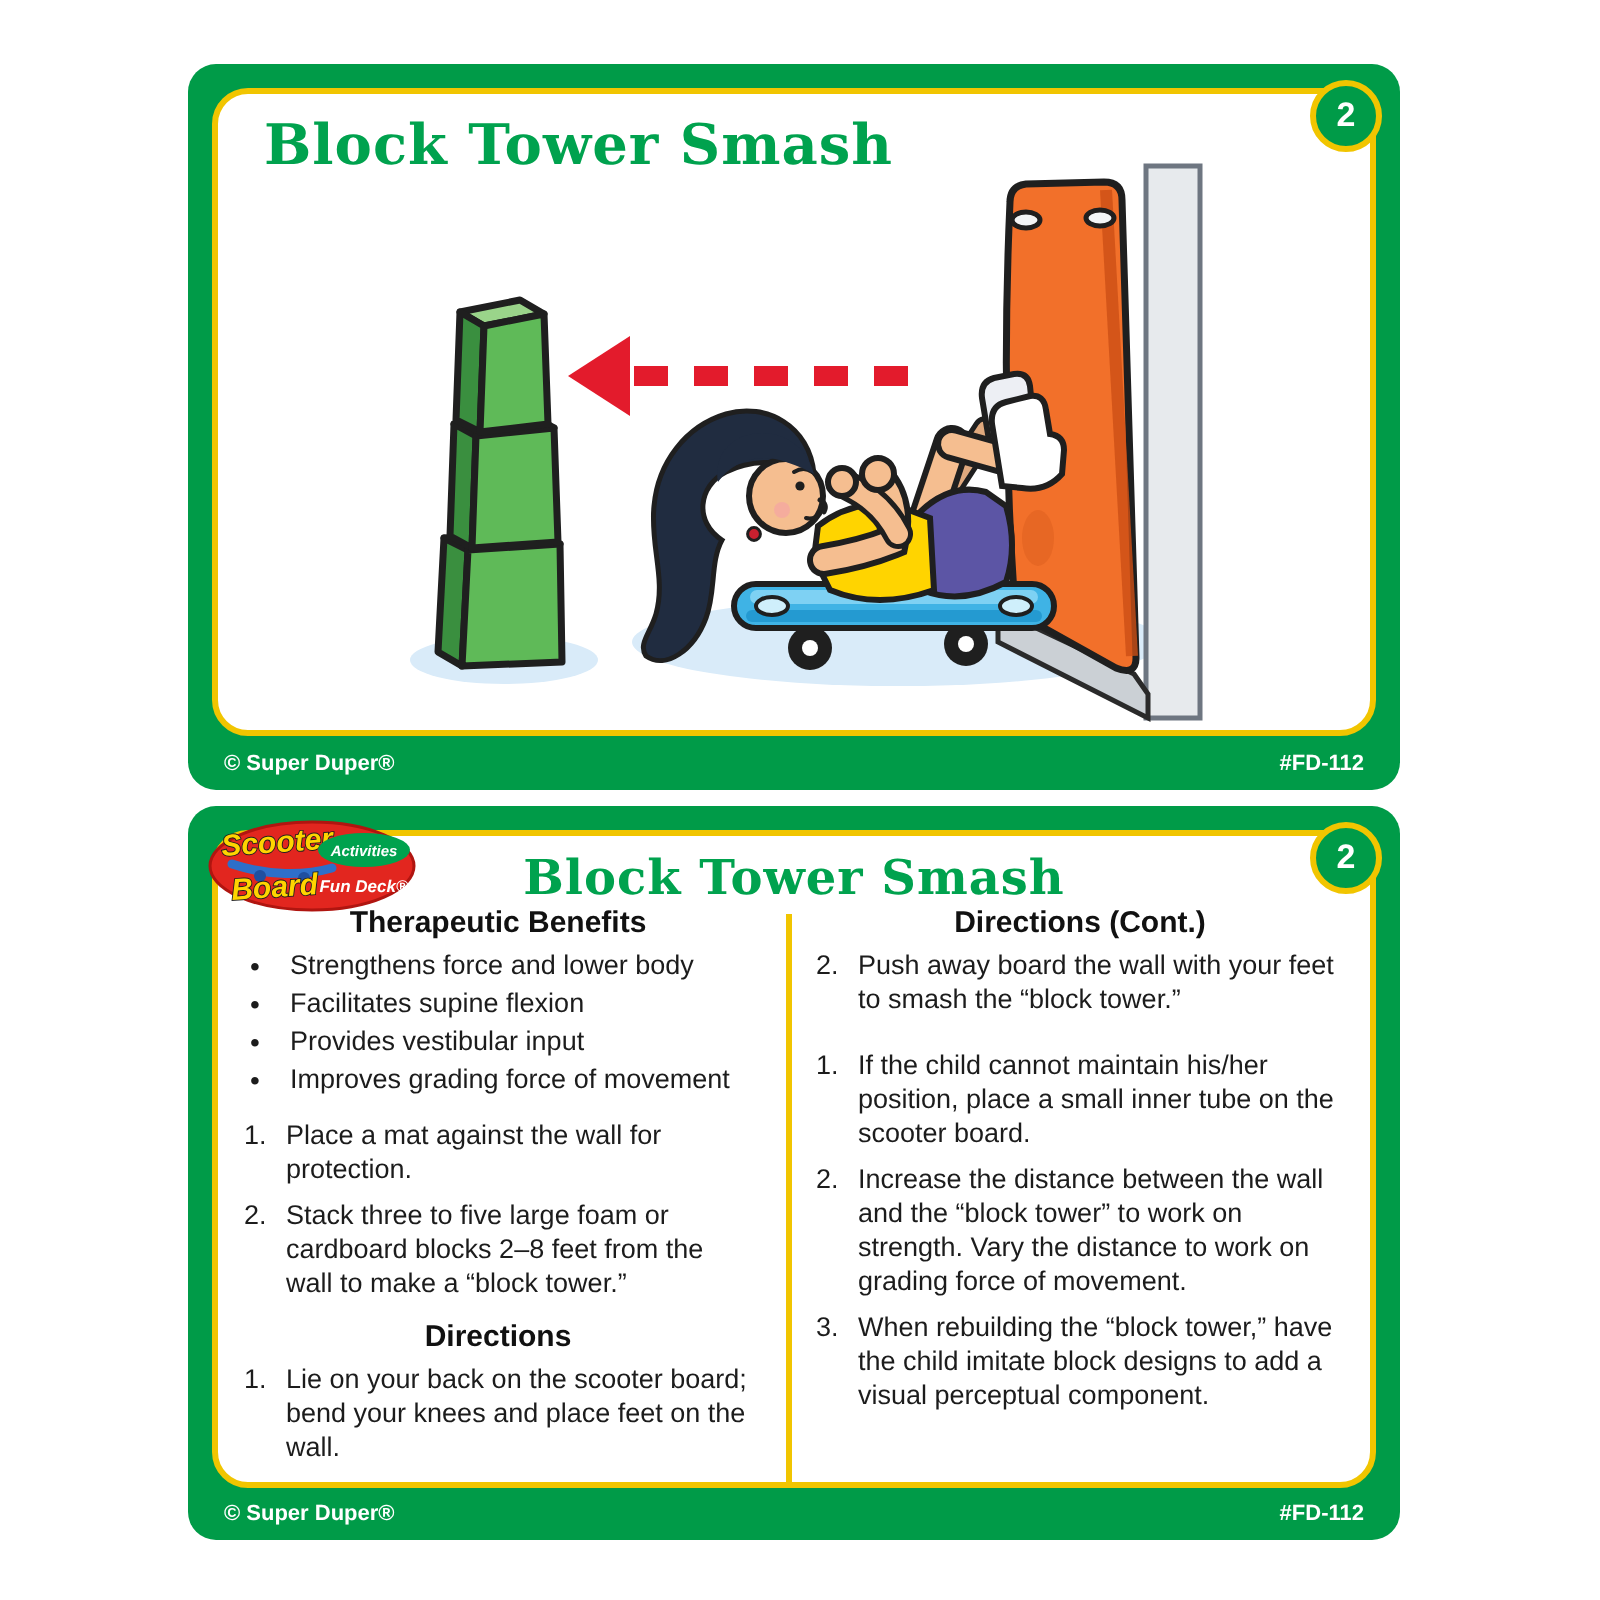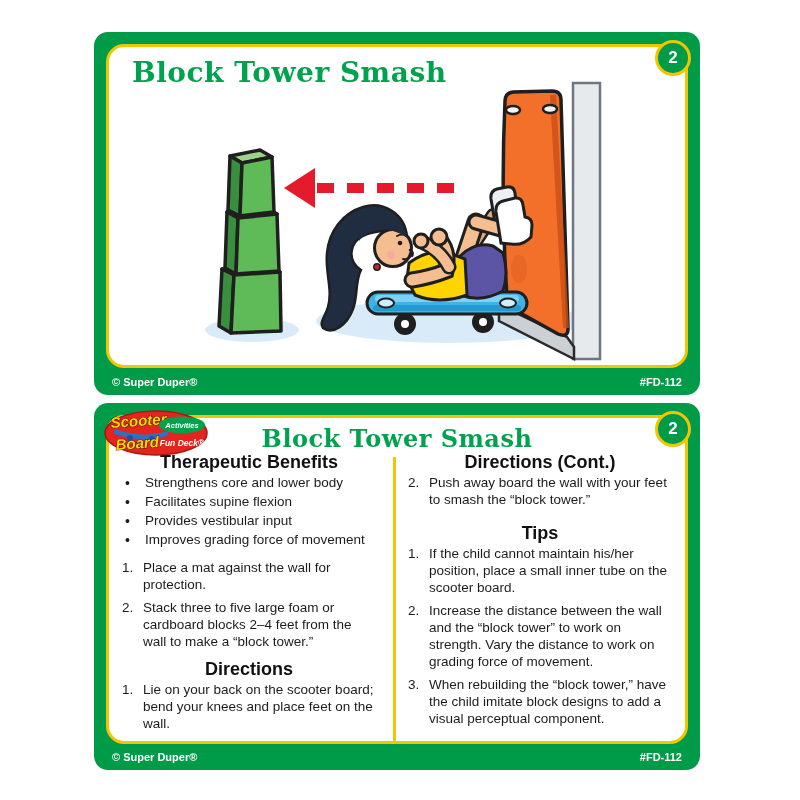--- a/index.html
+++ b/index.html
@@ -32,21 +32,21 @@
   #bottom-card .card-title { left:0; right:0; top:21px; text-align:center; font-size:24px; }
   .illustration { position:absolute; left:15px; top:15px; z-index:2; }
   .logo { position:absolute; left:9px; top:7px; z-index:7; }
   .divider { position:absolute; left:299px; top:54px; height:284px; width:3px; background:#F1C500; z-index:2; }
   .col { position:absolute; top:50px; font-size:13.5px; color:#1C1C1C; z-index:3; }
   #col-left  { left:28px;  width:254px; }
   #col-right { left:314px; width:264px; }
   .sec { margin-top:10px; }
   .sec:first-child { margin-top:0; }
   .sec.tips-gap { margin-top:16px; }
-  .sec-heading { font-size:18px; font-weight:bold; text-align:center; line-height:18px; margin-bottom:3px; color:#111; }
+  .sec-heading { font-size:15px; font-weight:bold; text-align:center; line-height:18px; margin-bottom:3px; color:#111; }
   .item { display:flex; line-height:17px; margin-bottom:6px; }
   .item.bullet { line-height:18px; margin-bottom:1px; }
   .marker { width:21px; flex:none; }
   .item.bullet .marker { width:20px; padding-left:3px; font-size:14px; }
   .txt { flex:1; }
 </style>
 </head>
 <body>
 
 <div id="page">
@@ -163,21 +163,21 @@
     </svg>
 
     <div class="card-title">Block Tower Smash</div>
     <div class="divider"></div>
 
     <div class="col" id="col-left">
       <div class="sec">
         <div class="sec-heading">Therapeutic Benefits</div>
         <div class="item bullet">
           <span class="marker">•</span>
-          <span class="txt">Strengthens core and lower body</span>
+          <span class="txt">Strengthens force and lower body</span>
         </div>
         <div class="item bullet">
           <span class="marker">•</span>
           <span class="txt">Facilitates supine flexion</span>
         </div>
         <div class="item bullet">
           <span class="marker">•</span>
           <span class="txt">Provides vestibular input</span>
         </div>
         <div class="item bullet">
@@ -185,42 +185,41 @@
           <span class="txt">Improves grading force of movement</span>
         </div>
       </div>
       <div class="sec">
         <div class="item">
           <span class="marker">1.</span>
           <span class="txt">Place a mat against the wall for protection.</span>
         </div>
         <div class="item">
           <span class="marker">2.</span>
-          <span class="txt">Stack three to five large foam or cardboard blocks 2–4 feet from the wall to make a “block tower.”</span>
+          <span class="txt">Stack three to five large foam or cardboard blocks 2–8 feet from the wall to make a “block tower.”</span>
         </div>
       </div>
       <div class="sec">
         <div class="sec-heading">Directions</div>
         <div class="item">
           <span class="marker">1.</span>
           <span class="txt">Lie on your back on the scooter board; bend your knees and place feet on the wall.</span>
         </div>
       </div>
     </div>
 
     <div class="col" id="col-right">
       <div class="sec">
         <div class="sec-heading">Directions (Cont.)</div>
         <div class="item">
           <span class="marker">2.</span>
           <span class="txt">Push away board the wall with your feet to smash the “block tower.”</span>
         </div>
       </div>
       <div class="sec tips-gap">
-        <div class="sec-heading">Tips</div>
         <div class="item">
           <span class="marker">1.</span>
           <span class="txt">If the child cannot maintain his/her position, place a small inner tube on the scooter board.</span>
         </div>
         <div class="item">
           <span class="marker">2.</span>
           <span class="txt">Increase the distance between the wall and the “block tower” to work on strength. Vary the distance to work on grading force of movement.</span>
         </div>
         <div class="item">
           <span class="marker">3.</span>

